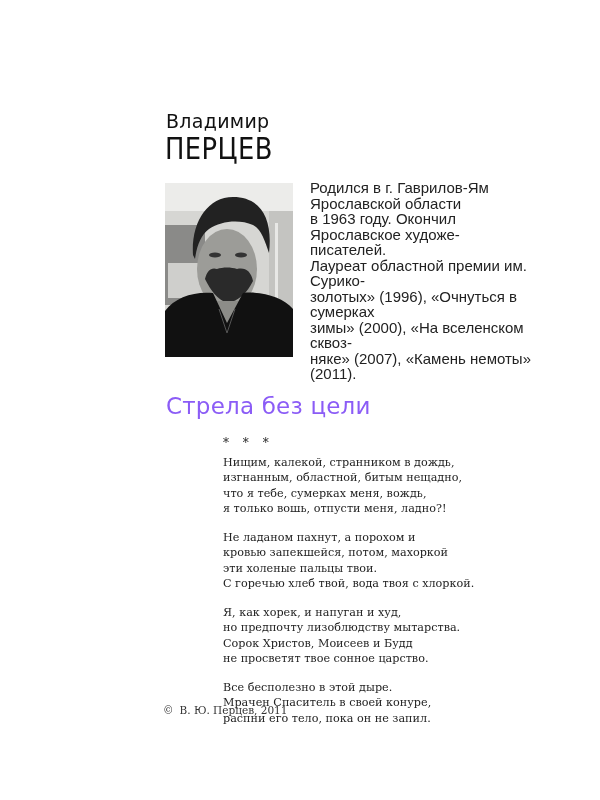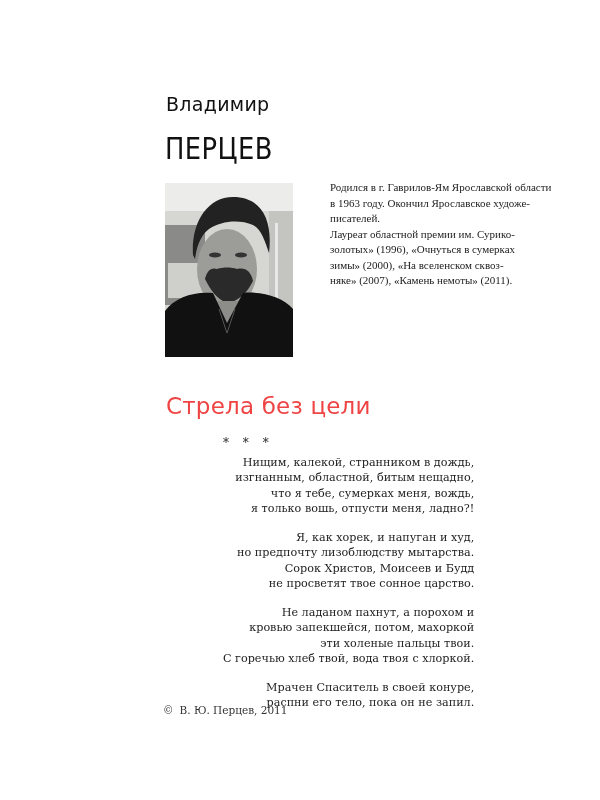--- a/index.html
+++ b/index.html
@@ -4,62 +4,61 @@
   <style>
     html, body { margin: 0; padding: 0; }
     body {
       width: 600px; height: 800px;
       background: #ffffff;
       position: relative;
       overflow: hidden;
       color: #1a1a1a;
     }
     .author-first {
-      position: absolute; left: 166px; top: 93px;
+      position: absolute; left: 166px; top: 110px;
       font-family: "DejaVu Sans", sans-serif;
       font-size: 19px; letter-spacing: 0.3px;
       color: #111;
     }
     .author-last {
       position: absolute; left: 165px; top: 131px;
       font-family: "DejaVu Sans", sans-serif;
       font-size: 30px; letter-spacing: 0.5px;
       color: #111;
       transform: scaleX(0.86); transform-origin: left top;
     }
     .photo {
       position: absolute; left: 165px; top: 183px;
       width: 128px; height: 174px;
       overflow: hidden;
       background: #d8d8d6;
     }
     .bio {
       position: absolute; left: 310px; top: 180px;
       width: 240px;
-      font-family: Liberation Serif, serif;
-      font-size: 11px; line-height: 15.5px;
+      font-family: Liberation Sans, sans-serif;
+      font-size: 15px; line-height: 15.5px;
       color: #222;
-      margin-left: 20px;
     }
     .bio p { margin: 0; }
     .poem-title {
       position: absolute; left: 166px; top: 393px;
       font-family: "DejaVu Sans", sans-serif;
       font-size: 23px;
-      color: #ef4444;
+      color: #8b5cf6;
       letter-spacing: 0.2px;
     }
     .poem {
       position: absolute; left: 223px; top: 436px;
       font-family: "DejaVu Serif", serif;
       font-size: 11.2px; line-height: 15.5px;
       color: #222;
     }
     .poem .stars { margin-bottom: 3px; letter-spacing: 5px; font-size: 12px; }
-    .stanza { margin: 0 0 13px 0; text-align: right; }
+    .stanza { margin: 0 0 13px 0; }
     .stanza div { white-space: nowrap; }
     .copyright {
       position: absolute; left: 163px; top: 704px;
       font-family: "DejaVu Serif", serif;
       font-size: 10.5px; color: #333;
     }
     .copyright .sym { margin-right: 6px; }
   </style>
 </head>
 <body>
@@ -100,32 +99,33 @@
 
 <div class="poem">
   <div class="stars">* * *</div>
   <div class="stanza">
     <div>Нищим, калекой, странником в дождь,</div>
     <div>изгнанным, областной, битым нещадно,</div>
     <div>что я тебе, сумерках меня, вождь,</div>
     <div>я только вошь, отпусти меня, ладно?!</div>
   </div>
   <div class="stanza">
+    <div>Не ладаном пахнут, а порохом и</div>
+    <div>кровью запекшейся, потом, махоркой</div>
+    <div>эти холеные пальцы твои.</div>
+    <div>С горечью хлеб твой, вода твоя с хлоркой.</div>
+  </div>
+  <div class="stanza">
     <div>Я, как хорек, и напуган и худ,</div>
     <div>но предпочту лизоблюдству мытарства.</div>
     <div>Сорок Христов, Моисеев и Будд</div>
     <div>не просветят твое сонное царство.</div>
   </div>
   <div class="stanza">
-    <div>Не ладаном пахнут, а порохом и</div>
-    <div>кровью запекшейся, потом, махоркой</div>
-    <div>эти холеные пальцы твои.</div>
-    <div>С горечью хлеб твой, вода твоя с хлоркой.</div>
-  </div>
-  <div class="stanza">
+    <div>Все бесполезно в этой дыре.</div>
     <div>Мрачен Спаситель в своей конуре,</div>
     <div>распни его тело, пока он не запил.</div>
   </div>
 </div>
 
 <div class="copyright">
   <span class="sym">©</span><span>В. Ю. Перцев, 2011</span>
 </div>
 
 </body></html>

